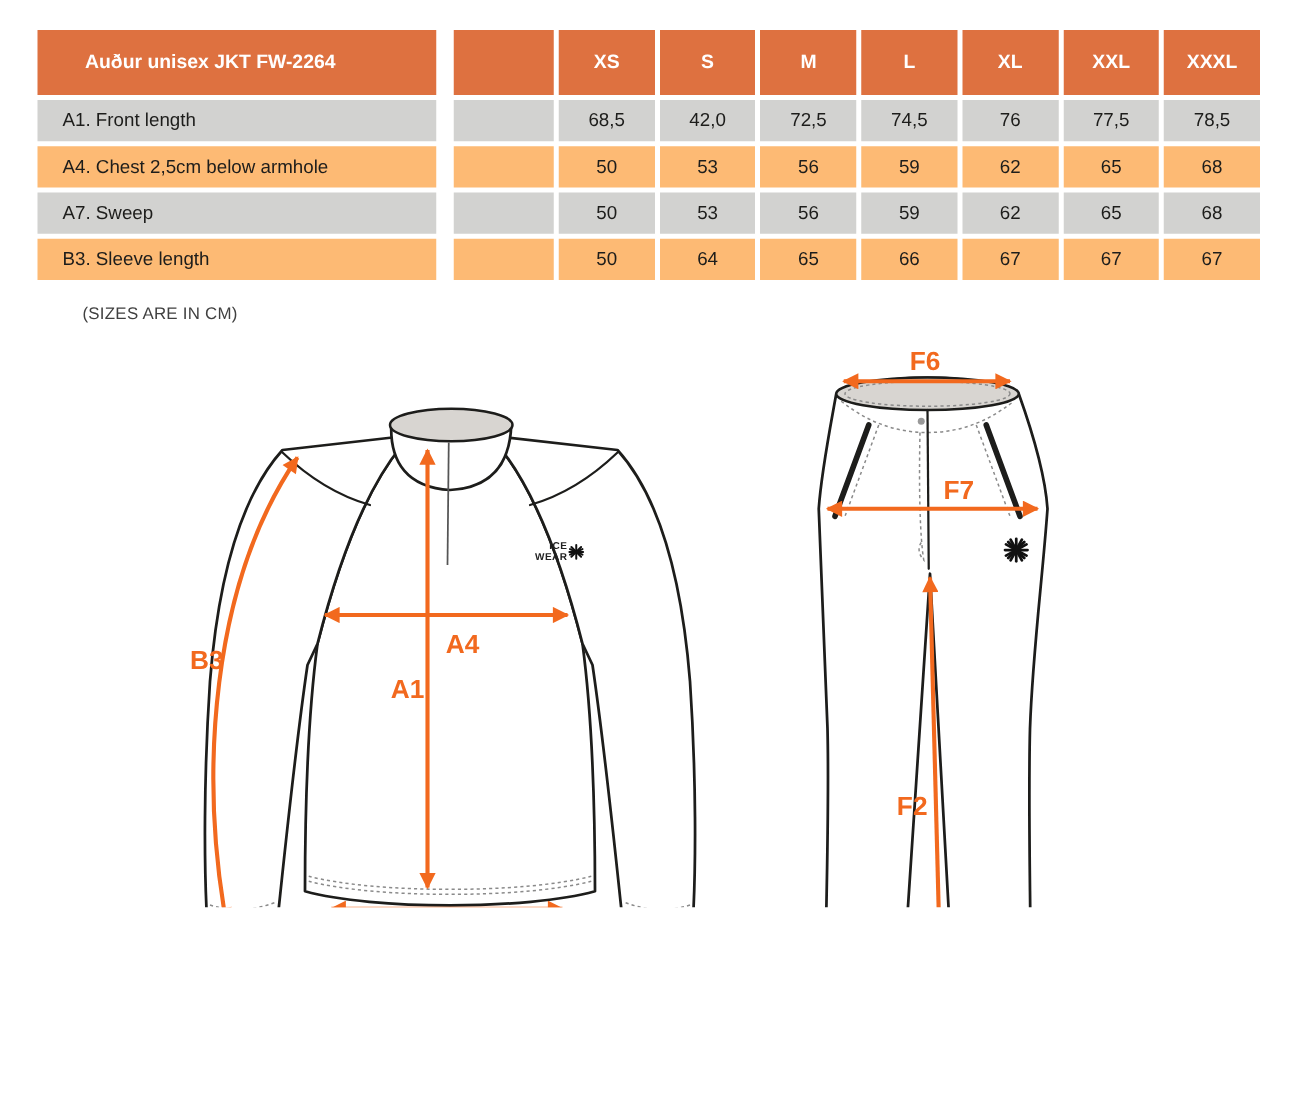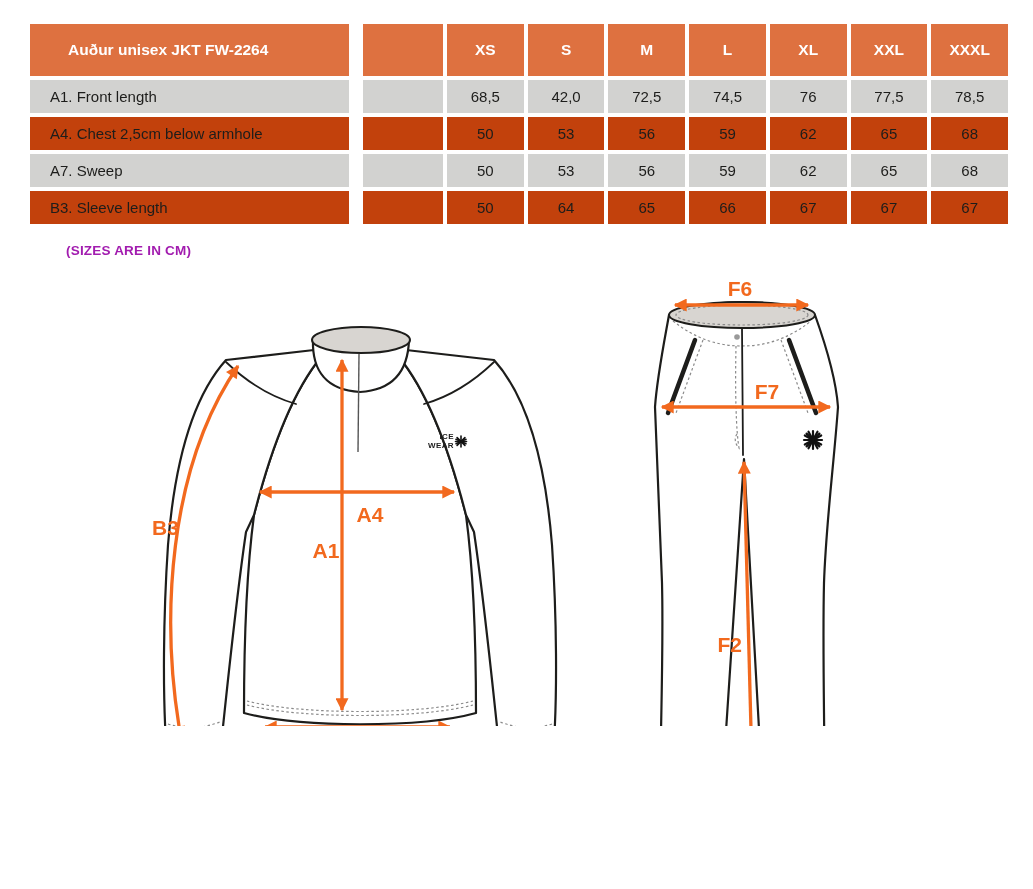--- a/index.html
+++ b/index.html
@@ -9,27 +9,27 @@
   
   .size-table{position:absolute;left:30px;top:24px;width:978px;display:grid;
               grid-template-columns:319px 6px 80px repeat(7,1fr);
               grid-template-rows:52px repeat(4,33px);gap:4px;}
   .cell{display:flex;align-items:center;justify-content:center;font-size:15px;}
   .cell.head{background:#de7140;color:#fff;font-weight:bold;font-size:15.5px;}
   .cell.title{justify-content:flex-start;padding-left:38px;}
   .cell.label{justify-content:flex-start;padding-left:20px;}
   .cell.spacer{background:transparent;}
   .r-dark .cell:not(.spacer){background:#d2d2d0;}
-  .r-light .cell:not(.spacer){background:#c2410c;}
+  .r-light .cell:not(.spacer){background:#fdba74;}
   .size-table{grid-auto-flow:row;}
   .row{display:contents;}
 
   
-  .note{position:absolute;left:66px;top:243px;color:#a21caf;font-size:13.5px;
-        font-weight:700;letter-spacing:.2px;}
+  .note{position:absolute;left:66px;top:243px;color:#404040;font-size:13.5px;
+        font-weight:400;letter-spacing:.2px;}
 
   
   .jacket-svg{position:absolute;left:148px;top:300px;}
   .pants-svg{position:absolute;left:640px;top:280px;}
   .outline{fill:#fff;stroke:#1d1d1b;stroke-width:2.2;stroke-linejoin:round;stroke-linecap:round;}
   .seam{fill:none;stroke:#1d1d1b;stroke-width:1.8;stroke-linecap:round;}
   .stitch{fill:none;stroke:#8a8a8a;stroke-width:1.2;stroke-dasharray:2.5 2.5;}
   .thin{fill:none;stroke:#555;stroke-width:1.4;}
   .arrow{fill:none;stroke:#f2691e;stroke-width:3.3;}
   .mlabel{fill:#f2691e;font-size:21px;font-weight:600;font-family:"Liberation Sans","DejaVu Sans",sans-serif;}

